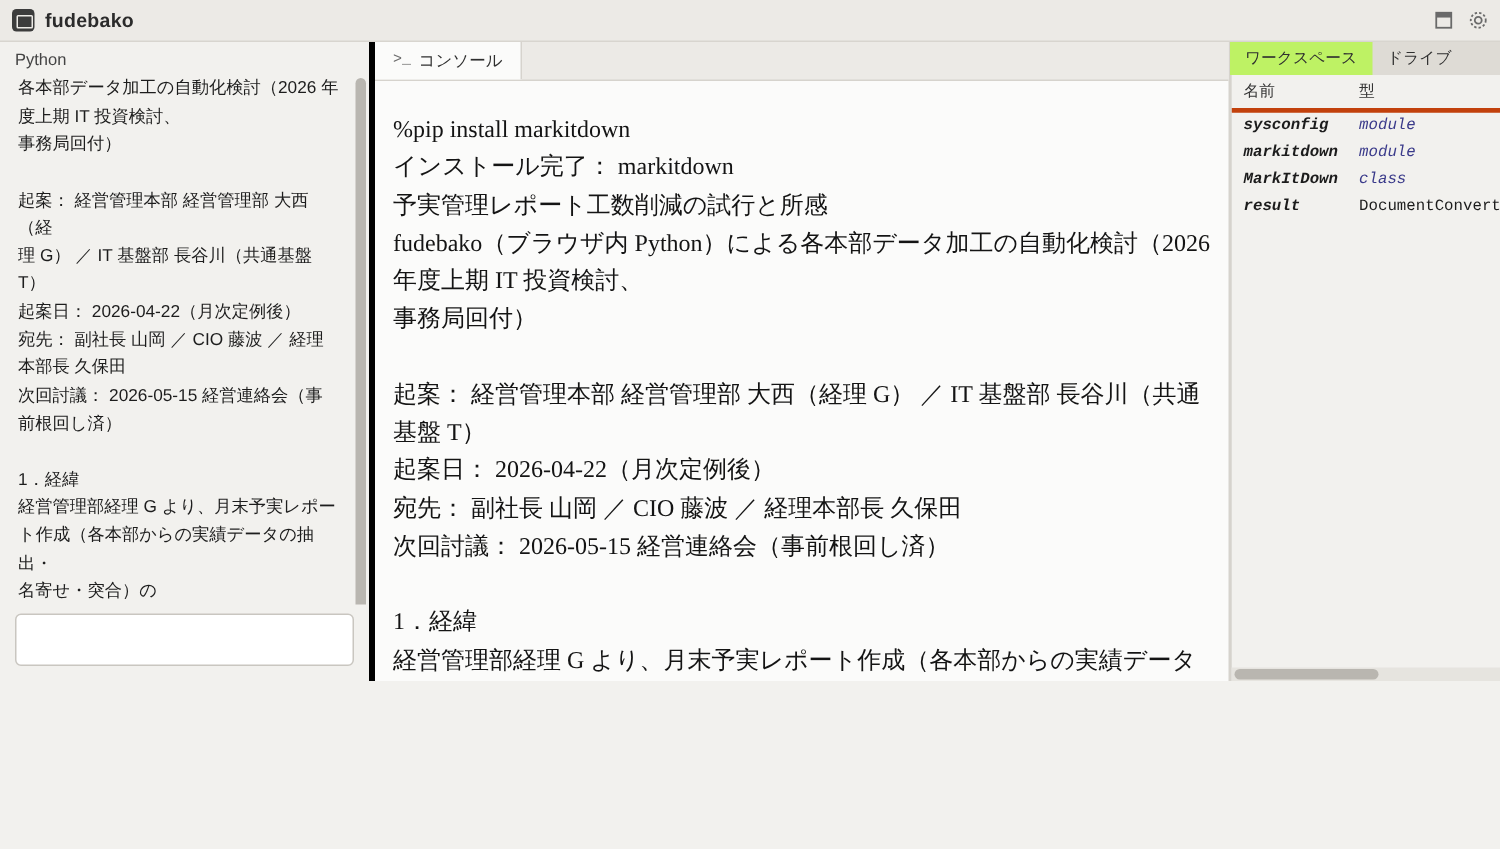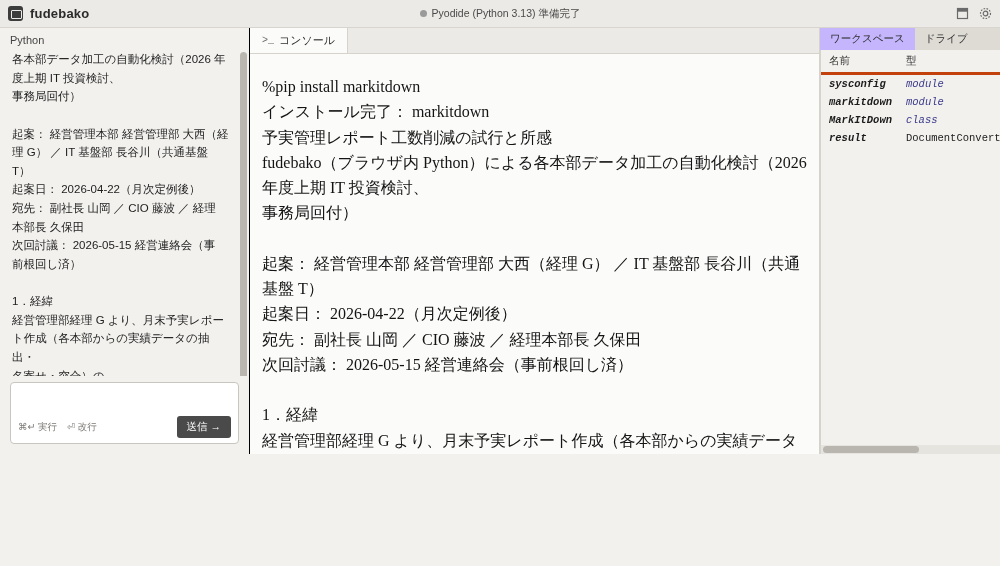--- a/index.html
+++ b/index.html
@@ -86,21 +86,21 @@
     flex: 1 1 auto;
     display: flex;
     min-height: 0;
   }
 
   
   .left {
     width: 250px;
     flex: 0 0 250px;
     background: #f2f1ee;
-    border-right: 1px solid #000000;
+    border-right: 4px solid #000000;
     display: flex;
     flex-direction: column;
     min-height: 0;
     position: relative;
   }
   .left-header {
     font-size: 11px;
     color: #444;
     padding: 6px 10px 4px 10px;
     flex: 0 0 auto;
@@ -239,21 +239,21 @@
     background: #dedbd5;
   }
   .right-tab {
     font-size: 10.5px;
     color: #2f2f2f;
     padding: 0 10px;
     display: flex;
     align-items: center;
     cursor: pointer;
   }
-  .right-tab.active { background: #c4b5fd; }
+  .right-tab.active { background: #bef264; }
   .right-table {
     width: 100%;
     border-collapse: collapse;
     font-size: 10.5px;
   }
   .right-table th {
     text-align: left;
     font-weight: normal;
     color: #333;
     padding: 4px 6px 4px 8px;
@@ -310,23 +310,20 @@
 </style>
 </head>
 <body>
 
 <div class="app">
 
   <div class="titlebar">
     <div class="tb-left">
       <span class="logo-icon"></span>
       <span class="app-title">fudebako</span>
-    </div>
-    <div class="tb-center">
-      <span class="status-dot"></span><span>Pyodide (Python 3.13) 準備完了</span>
     </div>
     <div class="tb-right">
       <span class="tb-ico">
         <svg viewBox="0 0 13 13" width="13" height="13">
             <rect x="1.5" y="1.5" width="10" height="10" fill="none" stroke="#6a6a6a" stroke-width="1.2"></rect>
             <rect x="1.5" y="1.5" width="10" height="3.2" fill="#6a6a6a"></rect>
           </svg>
       </span>
       <span class="tb-ico">
         <svg viewBox="0 0 13 13" width="13" height="13">
@@ -371,25 +368,20 @@
 揺れ、（b）月次でレイアウトが微変更され
 る連結子会社の Excel ブック、（c） マ
 クロの保守属人化、の 3
 点で頓挫。2024 年に全社</div>
         <div class="left-scrollbar">
           <div class="thumb"></div>
         </div>
       </div>
       <div class="composer">
         <input class="composer-input" type="text" value="" placeholder="" style="">
-        <div class="composer-row">
-          <span class="hint">⌘↵ 実行</span>
-          <span class="hint">⏎ 改行</span>
-          <button class="send-btn">送信 →</button>
-        </div>
       </div>
     </div>
 
     <div class="center">
       <div class="center-tabs">
         <div class="center-tab">
           <span class="prompt-ico">&gt;_</span>
           <span>コンソール</span>
         </div>
       </div>

